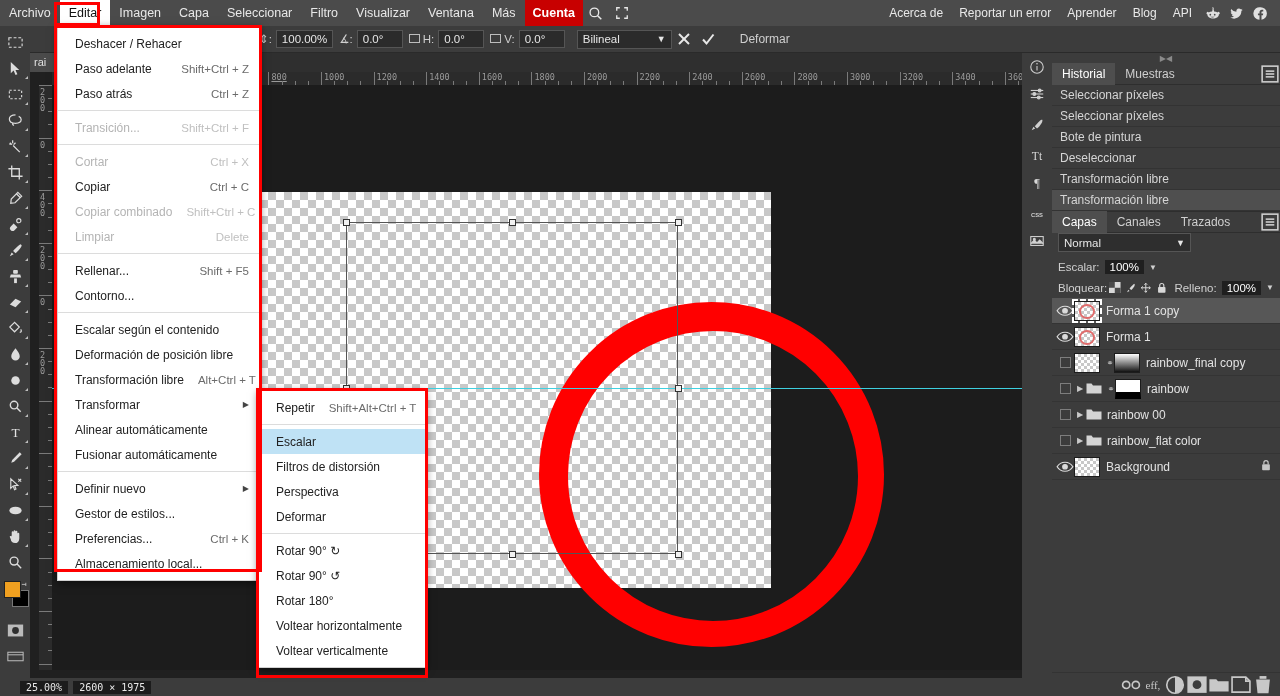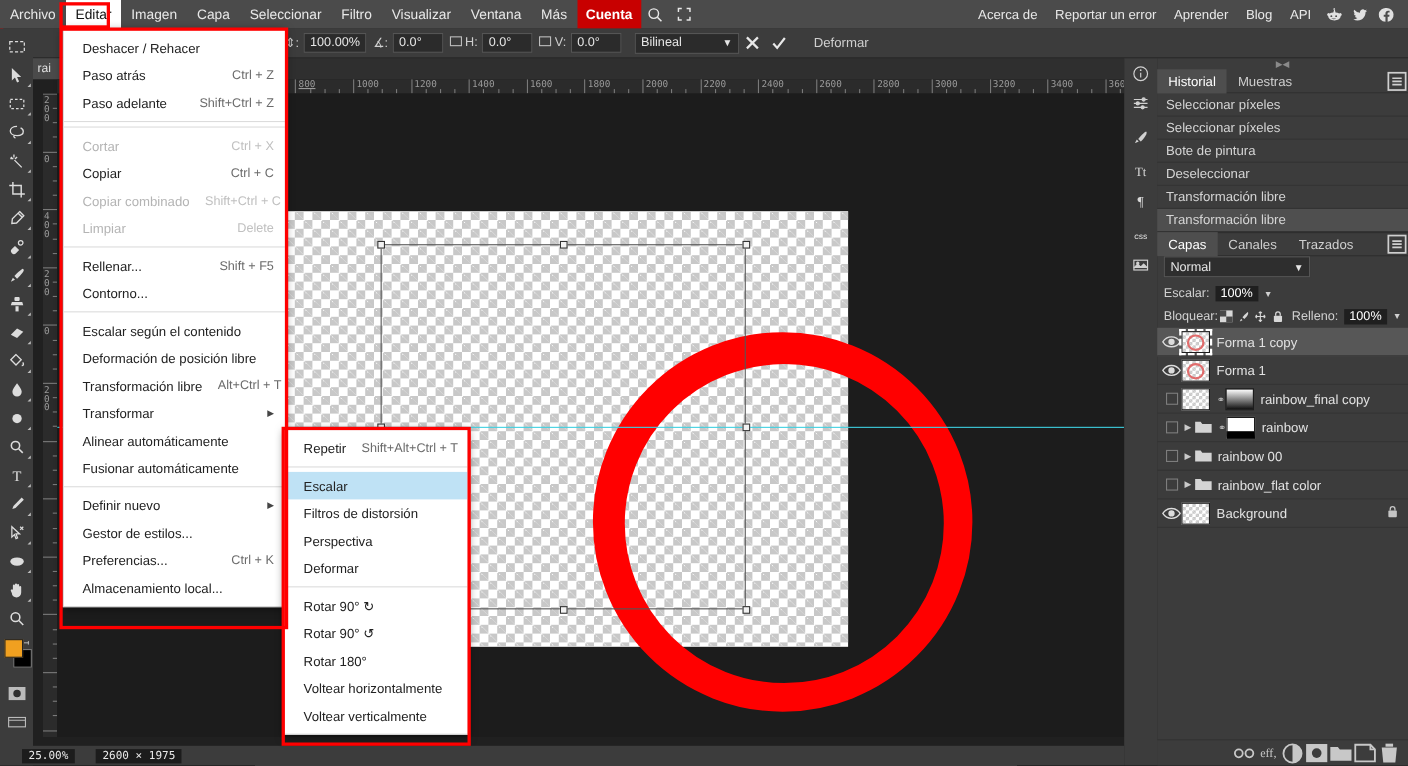--- a/index.html
+++ b/index.html
@@ -186,21 +186,21 @@
 
   .layer-footer {
     position: absolute; bottom: 0; left: 0; width: 228px; height: 24px; background: #3c3c3c;
     display: flex; align-items: center; justify-content: flex-end; padding-right: 6px; border-top:1px solid #333;
   }
   .foot-btn { width: 22px; height: 24px; display: flex; align-items: center; justify-content: center; color:#c8c8c8; font-size:11px;}
 
   
   .statusbar {
     position: absolute; bottom: 0; left: 0; width: 1022px; height: 18px; background: #3c3c3c;
-    display: flex; align-items: center; padding-left: 20px; gap: 19px;
+    display: flex; align-items: center; padding-left: 20px; gap: 5px;
   }
   .status-box { background: #1c1c1c; color: #e9e9e9; font-size: 10px; font-family: "DejaVu Sans Mono", monospace; padding: 1px 6px; }
 
   
   .dropdown {
     position: absolute; background: #ffffff; color: #222; z-index: 50;
     box-shadow: 0 2px 8px rgba(0,0,0,0.55); border: 1px solid #d2d2d2;
   }
   #edit-menu { top: 26px; left: 57px; width: 203px; padding: 4px 0; }
   #transform-submenu { top: 390px; left: 258px; width: 168px; padding: 4px 0; }
@@ -896,28 +896,32 @@
   <div class="statusbar">
     <div class="status-box">25.00%</div>
     <div class="status-box">2600 × 1975</div>
   </div>
 
   <div class="dropdown" id="edit-menu">
       <div class="dd-item">
         <span>Deshacer / Rehacer</span>
       </div>
       <div class="dd-item">
+        <span>Paso adelante</span>
+        <span class="sc">Shift+Ctrl + Z</span>
+      </div>
+      <div class="dd-item">
         <span>Paso atrás</span>
         <span class="sc">Ctrl + Z</span>
       </div>
-      <div class="dd-item">
-        <span>Paso adelante</span>
-        <span class="sc">Shift+Ctrl + Z</span>
-      </div>
       <div class="dd-sep"></div>
+      <div class="dd-item disabled">
+        <span>Transición...</span>
+        <span class="sc">Shift+Ctrl + F</span>
+      </div>
       <div class="dd-sep"></div>
       <div class="dd-item disabled">
         <span>Cortar</span>
         <span class="sc">Ctrl + X</span>
       </div>
       <div class="dd-item">
         <span>Copiar</span>
         <span class="sc">Ctrl + C</span>
       </div>
       <div class="dd-item disabled">

